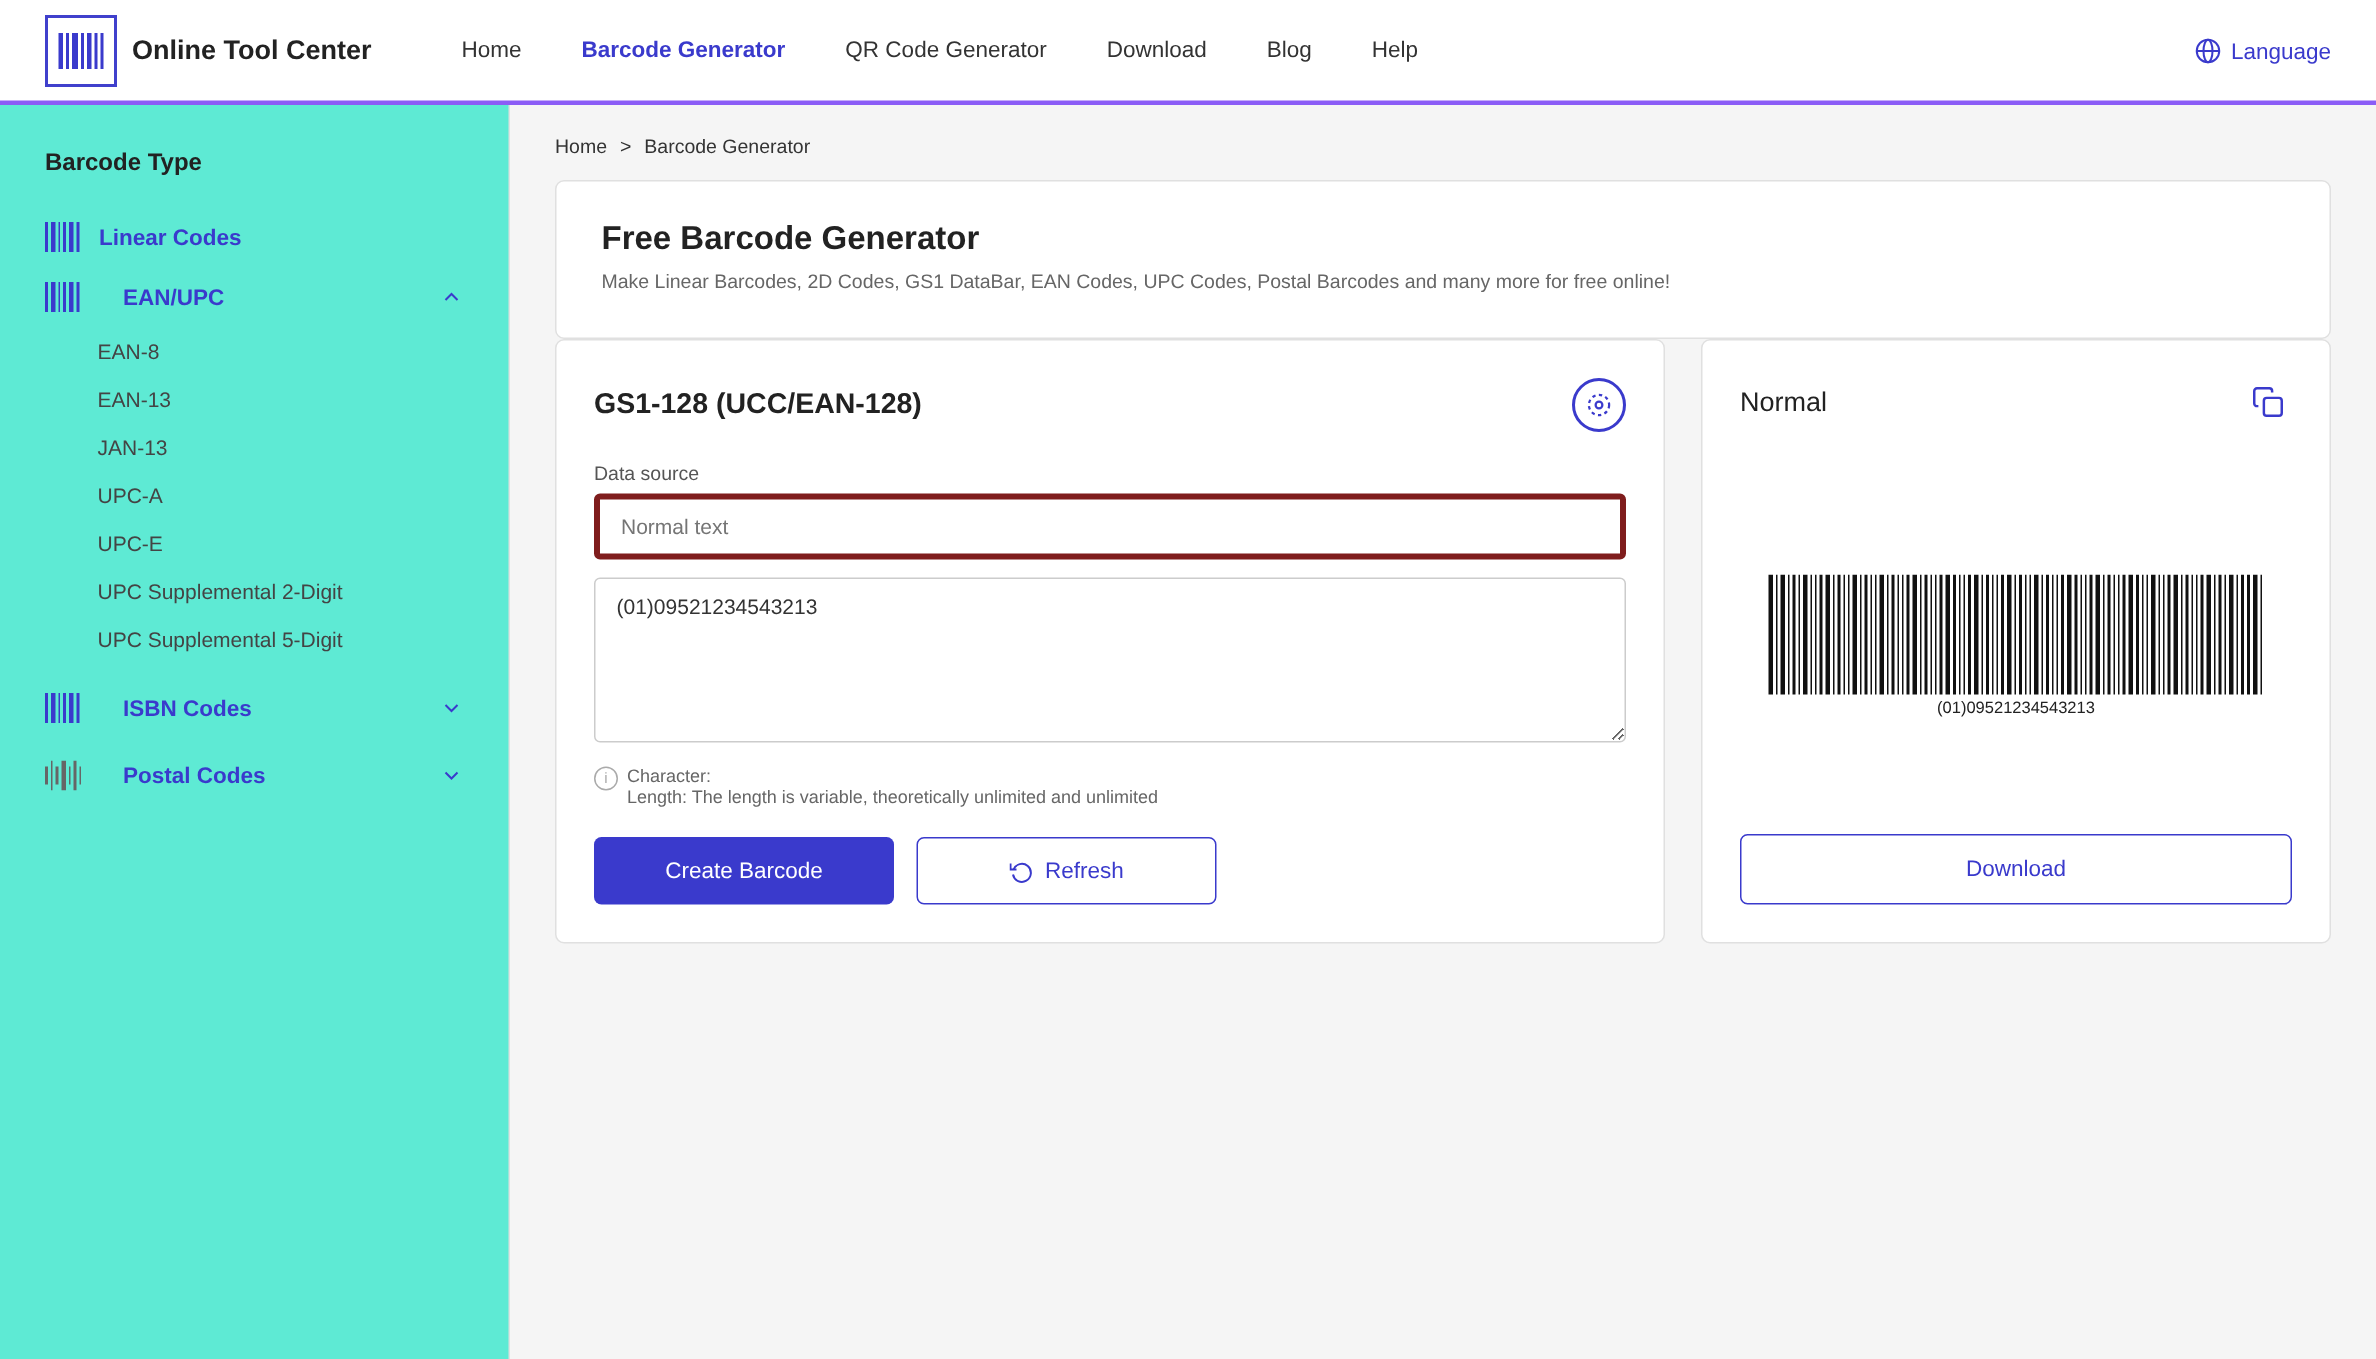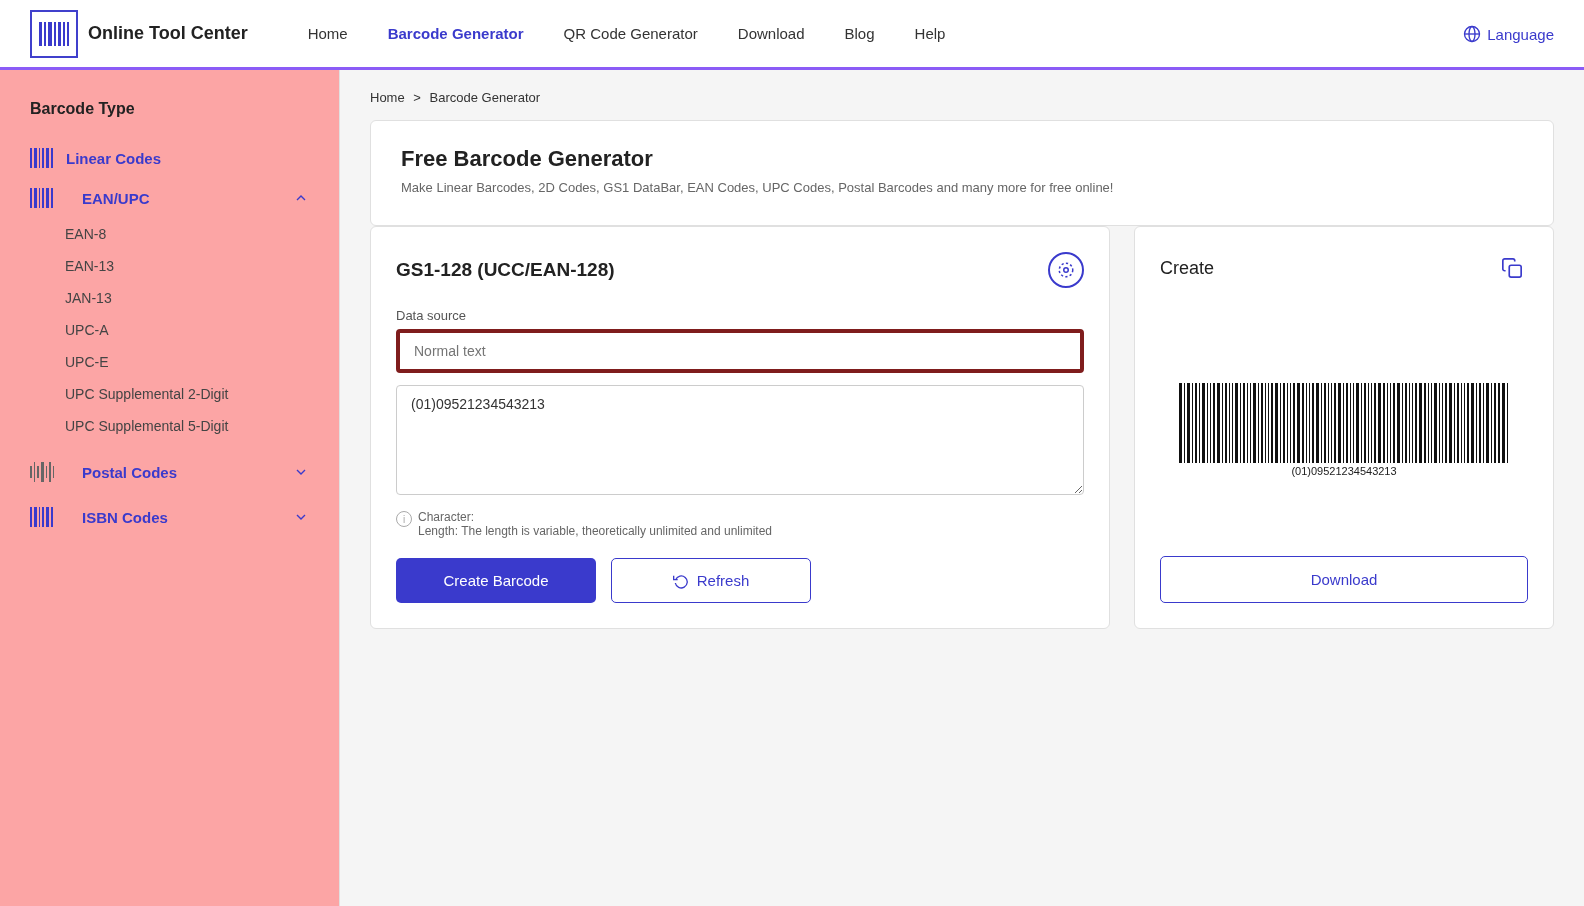--- a/index.html
+++ b/index.html
@@ -63,21 +63,21 @@
 
     
     .layout {
       display: flex;
       min-height: calc(100vh - 70px);
     }
 
     
     .sidebar {
       width: 340px;
-      background: #fca5a5;
+      background: #5eead4;
       border-right: 1px solid #e0e0e0;
       padding: 20px 0;
       flex-shrink: 0;
     }
     .sidebar-title {
       font-size: 16px;
       font-weight: bold;
       color: #222;
       padding: 10px 30px 20px;
     }
@@ -405,48 +405,48 @@
         <div class="sidebar-subitem">UPC-E</div>
         <div class="sidebar-subitem">UPC Supplemental 2-Digit</div>
         <div class="sidebar-subitem">UPC Supplemental 5-Digit</div>
       </div>
     </div>
 
     <div class="sidebar-group">
       <div class="sidebar-group-header">
         <div class="left">
           <svg width="24" height="20" viewBox="0 0 24 20">
+            <rect x="0" y="0" width="2" height="20" fill="#3a3acc"></rect>
+            <rect x="4" y="0" width="3" height="20" fill="#3a3acc"></rect>
+            <rect x="9" y="0" width="1" height="20" fill="#3a3acc"></rect>
+            <rect x="12" y="0" width="2" height="20" fill="#3a3acc"></rect>
+            <rect x="16" y="0" width="3" height="20" fill="#3a3acc"></rect>
+            <rect x="21" y="0" width="2" height="20" fill="#3a3acc"></rect>
+          </svg>
+          <span>ISBN Codes</span>
+        </div>
+        <svg width="16" height="16" viewBox="0 0 24 24" fill="none" stroke="#3a3acc" stroke-width="2">
+          <polyline points="6 9 12 15 18 9"></polyline>
+        </svg>
+      </div>
+    </div>
+
+    <div class="sidebar-group">
+      <div class="sidebar-group-header">
+        <div class="left">
+          <svg width="24" height="20" viewBox="0 0 24 20">
             <rect x="0" y="4" width="2" height="12" fill="#666"></rect>
             <rect x="4" y="0" width="1" height="20" fill="#666"></rect>
             <rect x="7" y="4" width="2" height="12" fill="#666"></rect>
             <rect x="11" y="0" width="3" height="20" fill="#666"></rect>
             <rect x="16" y="4" width="1" height="12" fill="#666"></rect>
             <rect x="19" y="0" width="2" height="20" fill="#666"></rect>
             <rect x="23" y="4" width="1" height="12" fill="#666"></rect>
           </svg>
           <span>Postal Codes</span>
-        </div>
-        <svg width="16" height="16" viewBox="0 0 24 24" fill="none" stroke="#3a3acc" stroke-width="2">
-          <polyline points="6 9 12 15 18 9"></polyline>
-        </svg>
-      </div>
-    </div>
-
-    <div class="sidebar-group">
-      <div class="sidebar-group-header">
-        <div class="left">
-          <svg width="24" height="20" viewBox="0 0 24 20">
-            <rect x="0" y="0" width="2" height="20" fill="#3a3acc"></rect>
-            <rect x="4" y="0" width="3" height="20" fill="#3a3acc"></rect>
-            <rect x="9" y="0" width="1" height="20" fill="#3a3acc"></rect>
-            <rect x="12" y="0" width="2" height="20" fill="#3a3acc"></rect>
-            <rect x="16" y="0" width="3" height="20" fill="#3a3acc"></rect>
-            <rect x="21" y="0" width="2" height="20" fill="#3a3acc"></rect>
-          </svg>
-          <span>ISBN Codes</span>
         </div>
         <svg width="16" height="16" viewBox="0 0 24 24" fill="none" stroke="#3a3acc" stroke-width="2">
           <polyline points="6 9 12 15 18 9"></polyline>
         </svg>
       </div>
     </div>
 
   </aside>
 
   <main class="main">
@@ -495,21 +495,21 @@
               <polyline points="1 4 1 10 7 10"></polyline>
               <path d="M3.51 15a9 9 0 1 0 .49-4.95"></path>
             </svg>
             <span>Refresh</span>
           </button>
         </div>
       </div>
 
       <div class="generator-right">
         <div class="preview-title-row">
-          <span class="preview-title">Create</span>
+          <span class="preview-title">Normal</span>
           <div class="copy-icon">
             <svg width="22" height="22" viewBox="0 0 24 24" fill="none" stroke="#3a3acc" stroke-width="1.8">
               <rect x="9" y="9" width="13" height="13" rx="2"></rect>
               <path d="M5 15H4a2 2 0 0 1-2-2V4a2 2 0 0 1 2-2h9a2 2 0 0 1 2 2v1"></path>
             </svg>
           </div>
         </div>
 
         <div class="barcode-preview">
           <div class="barcode-render">

